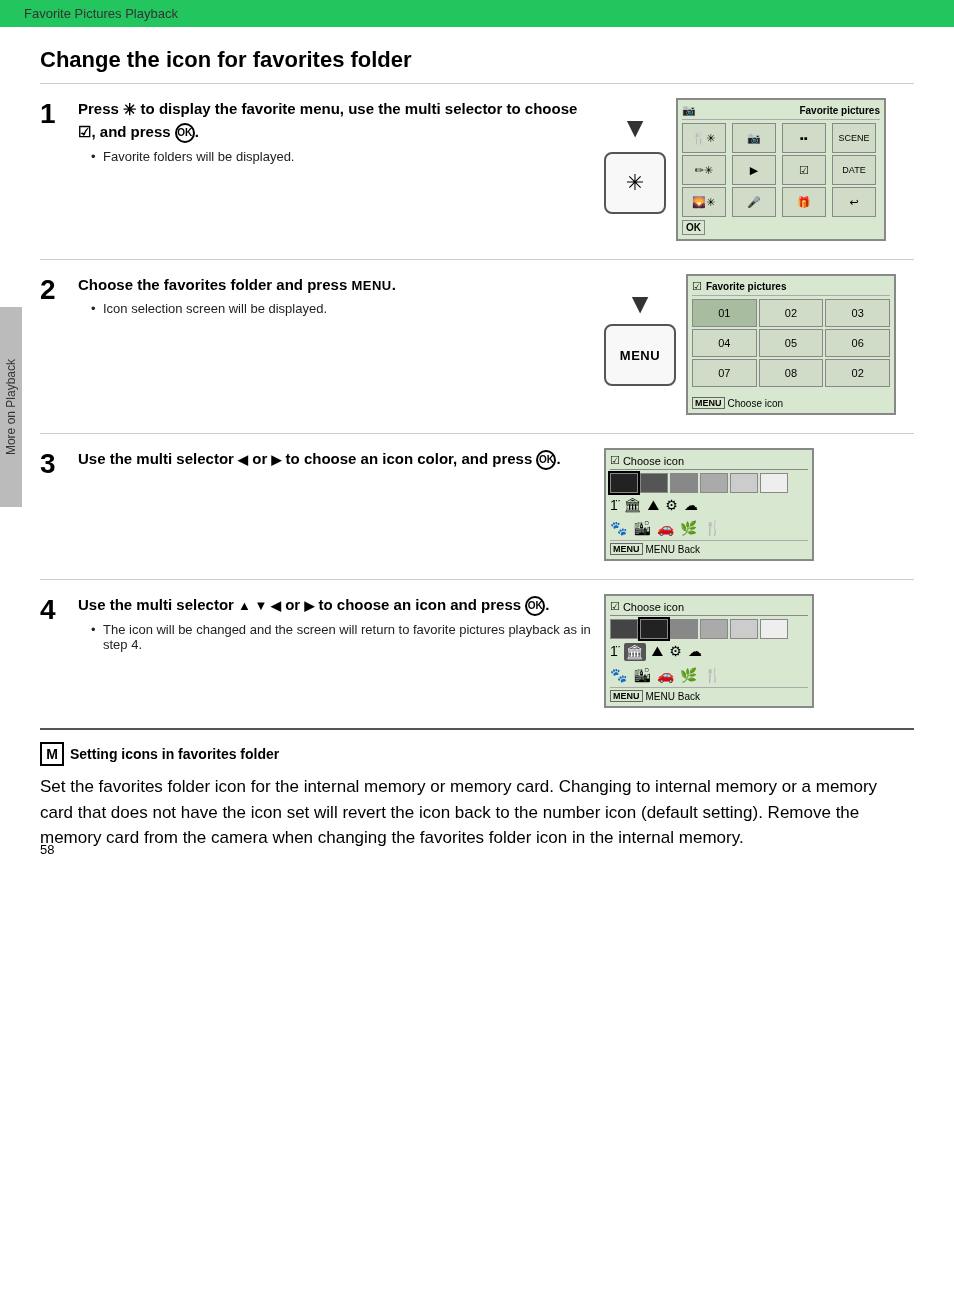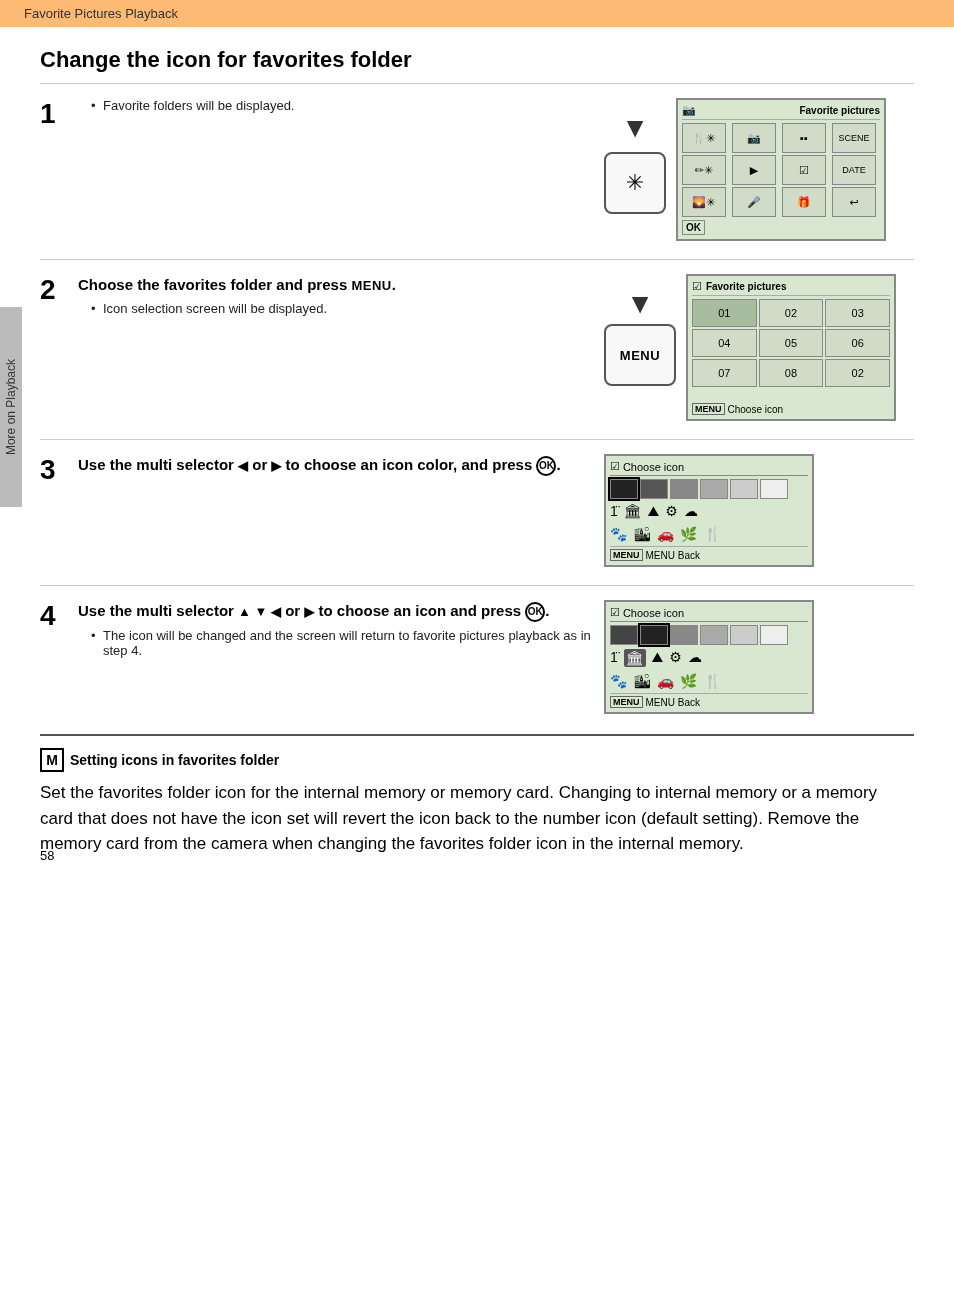--- a/index.html
+++ b/index.html
@@ -6,21 +6,21 @@
     body {
       font-family: Arial, Helvetica, sans-serif;
       font-size: 14px;
       background: #fff;
       color: #000;
       width: 954px;
       min-height: 1314px;
     }
 
     .page-header {
-      background: #fdba74;
+      background: #22c55e;
       padding: 6px 24px;
       font-size: 13px;
       color: #333;
     }
 
     .page-content {
       padding: 20px 40px 20px 40px;
       position: relative;
     }
 
@@ -164,21 +164,21 @@
       background: #d8e8d0;
       font-size: 11px;
       padding: 4px;
       width: 210px;
     }
 
     .lcd2-grid {
       display: grid;
       grid-template-columns: repeat(3, 1fr);
       gap: 2px;
-      margin-bottom: 16px;
+      margin-bottom: 10px;
     }
 
     .lcd2-cell {
       border: 1px solid #888;
       background: #d0dcc8;
       height: 28px;
       display: flex;
       align-items: center;
       justify-content: center;
       font-size: 11px;
@@ -355,20 +355,23 @@
   <div class="sidebar-tab">
     <span class="sidebar-tab-text">More on Playback</span>
   </div>
 
   <h1 class="page-title">Change the icon for favorites folder</h1>
 
 
   <div class="step">
     <div class="step-number">1</div>
     <div class="step-body">
+      <div class="step-title">
+        Press <span class="star-icon">✳</span> to display the favorite menu, use the multi selector to choose <strong>☑</strong>, and press <span class="ok-circle">OK</span>.
+      </div>
       <div class="step-bullet">Favorite folders will be displayed.</div>
     </div>
     <div class="step-images">
 
       <div style="display:flex; flex-direction:column; align-items:center; gap:4px; margin-top:4px;">
         <span class="arrow-down">▼</span>
         <div class="cam-btn">
           <span>✳</span>
         </div>
       </div>

